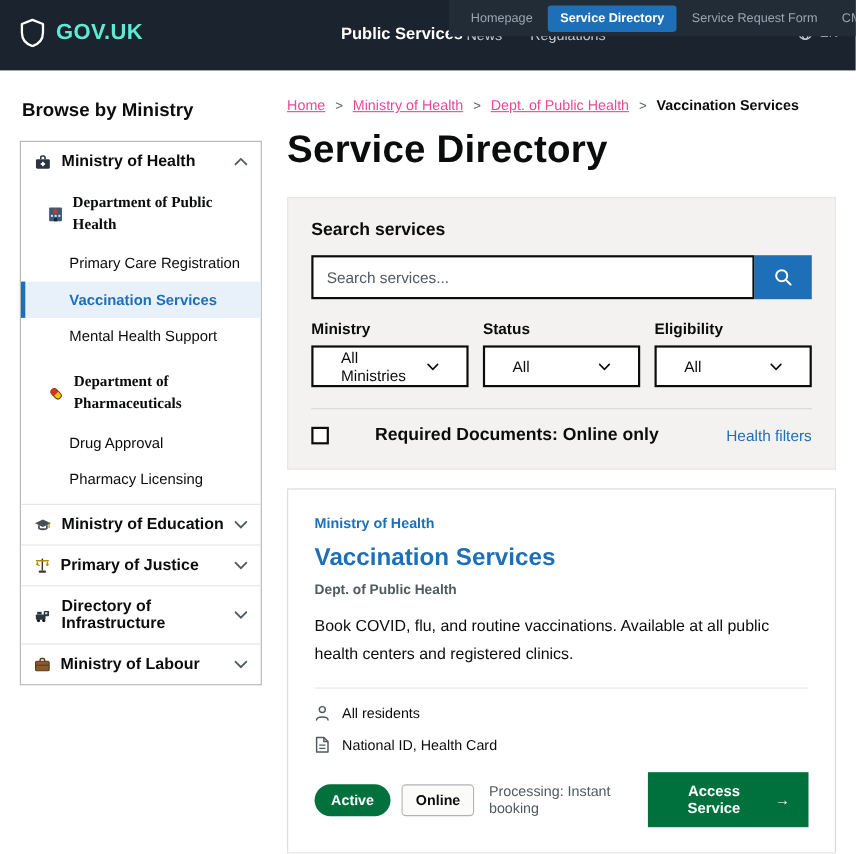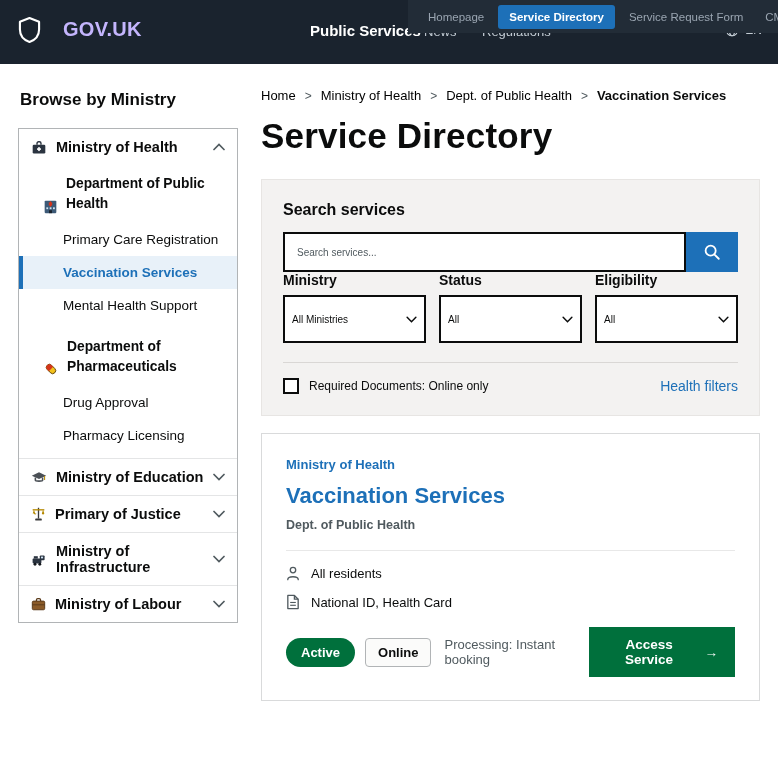--- a/index.html
+++ b/index.html
@@ -2,21 +2,21 @@
 <html><head>
 <meta charset="utf-8">
 <style>
   * { margin:0; padding:0; box-sizing:border-box; }
   html,body { width:778px; height:776px; overflow:hidden; background:#fff;
     font-family:"Liberation Sans", sans-serif; color:#0b0c0c; }
 
   
   .header { position:relative; height:64px; background:#1a232e; }
   .brand { position:absolute; left:18px; top:16px; display:flex; align-items:center; gap:10px; }
-  .brand-text { color:#c4b5fd; font-size:20px; font-weight:bold; letter-spacing:.3px;margin-left:12px; }
+  .brand-text { color:#5eead4; font-size:20px; font-weight:bold; letter-spacing:.3px; }
   .site-label { position:absolute; left:310px; top:22px; color:#fff; font-size:15px; font-weight:bold; }
   .hdr-nav-item { position:absolute; top:24px; color:#c3ccd4; font-size:13px; cursor:pointer; }
   .hdr-nav-news { left:424px; }
   .hdr-nav-reg  { left:482px; }
   .lang { position:absolute; right:16px; top:23px; display:flex; align-items:center; gap:6px;
           color:#c3ccd4; font-size:12px; cursor:pointer; }
 
   .app-nav { position:absolute; top:0; right:0; width:370px; height:33px; background:#222c37;
              display:flex; align-items:center; gap:6px; padding:0 12px; z-index:5; }
   .app-nav-item { color:#9aa5b1; font-size:11.5px; padding:5px 8px; white-space:nowrap; cursor:pointer; }
@@ -27,53 +27,53 @@
   .sidebar { flex:0 0 220px; }
   .main { margin-left:23px; width:499px; }
 
   
   .sidebar h2 { font-size:17px; font-weight:bold; margin:2px 0 18px 2px; }
   .tree { border:1px solid #b1b4b6; background:#fff; }
   .ministry-row { display:flex; align-items:center; gap:9px; padding:10px 12px;
       font-size:14.5px; font-weight:bold; cursor:pointer; border-top:1px solid #e4e5e6; }
   .ministry-row:first-child { border-top:none; }
   .ministry-row .chev { margin-left:auto; display:flex; }
-  .dept-row { display:flex; align-items:flex-end; gap:8px; padding:9px 10px 9px 24px;
-      font-size:13.8px; font-weight:bold; line-height:1.45; cursor:pointer; }
+  .dept-row { display:flex; align-items:center; gap:8px; padding:9px 10px 9px 24px;
+      font-size:13.8px; font-weight:bold; line-height:1.45; cursor:pointer;font-family:Liberation Serif, serif; }
   .dept-row .ico { flex:0 0 auto; margin-top:1px; }
   .svc-row { padding:9px 10px 9px 44px; font-size:13.5px; cursor:pointer; }
   .svc-row.active { background:#e8f1f9; border-left:4px solid #1d70b8; padding-left:40px;
       color:#1d70b8; font-weight:bold; }
   .tree-gap { height:6px; }
 
   
   .breadcrumb { display:flex; align-items:center; gap:9px; font-size:13px; flex-wrap:nowrap; }
-  .breadcrumb a { color:#000000; cursor:pointer; }
+  .breadcrumb a { color:#ec4899; text-decoration:underline; cursor:pointer; }
   .crumb-sep { color:#505a5f; font-size:12px; }
   .crumb-current { font-weight:bold; }
   h1.page-title { font-size:35px; font-weight:bold; margin:13px 0 23px; letter-spacing:.2px; }
 
   
   .panel { background:#f3f2f1; border:1px solid #e7e5e3; padding:21px; }
   .panel h3 { font-size:16px; font-weight:bold; margin-bottom:13px; }
   .search-row { display:flex; }
-  .search-input { flex:1; height:40px; border:2px solid #0b0c0c; padding:0 12px; font-size:10px;
+  .search-input { flex:1; height:40px; border:2px solid #0b0c0c; padding:0 12px; font-size:14px;
       font-family:"Liberation Sans",sans-serif; background:#fff; outline:none; }
   .search-input::placeholder { color:#505a5f; }
   .search-btn { width:52px; height:40px; background:#1d70b8; border:none; cursor:pointer;
       display:flex; align-items:center; justify-content:center; }
-  .filters { display:grid; grid-template-columns:1fr 1fr 1fr; gap:13px; }
+  .filters { display:grid; grid-template-columns:1fr 1fr 1fr; gap:13px; margin-top:19px; }
   .filter label { display:block; font-size:14px; font-weight:bold; margin-bottom:7px; }
-  .select { height:48px; border:2px solid #0b0c0c; background:#fff; display:flex; align-items:center;
-      justify-content:space-between; padding:0 7px; font-size:10px; cursor:pointer; }
+  .select { height:38px; border:2px solid #0b0c0c; background:#fff; display:flex; align-items:center;
+      justify-content:space-between; padding:0 25px; font-size:14px; cursor:pointer; }
   .panel-divider { border:none; border-top:1px solid #d9d7d5; margin:19px 0 15px; }
   .panel-bottom { display:flex; align-items:center; justify-content:space-between; }
   .check-wrap { display:flex; align-items:center; gap:10px; }
   .checkbox { width:16px; height:16px; border:2px solid #0b0c0c; background:#fff; cursor:pointer; }
-  .check-label { font-size:12px; font-weight:normal; }
+  .check-label { font-size:16px; font-weight:bold;margin-left:32px; }
   .clear-link { color:#1d70b8; font-size:14px; text-decoration:none; cursor:pointer; }
 
   
   .showing { margin:25px 0 0; font-size:16px; }
   .card { margin-top:17px; border:1px solid #d9dadb; padding:23px 24px; background:#fff; }
   .card-ministry { color:#1d70b8; font-size:13px; font-weight:bold; margin-bottom:11px; }
   .card-title { color:#1d70b8; font-size:22px; font-weight:bold; margin-bottom:9px; cursor:pointer; }
   .card-dept { color:#505a5f; font-size:12.5px; font-weight:bold; margin-bottom:15px; }
   .card-desc { font-size:14.5px; line-height:1.7; max-width:465px; }
   .card-divider { border:none; border-top:1px solid #e8e8e8; margin:18px 0 15px; }
@@ -225,21 +225,21 @@
         <span style="display:flex;">
           <svg width="16" height="14" viewBox="0 0 20 17">
               <rect x="2" y="8" width="11" height="6" rx="1" fill="#2b3440"></rect>
               <rect x="11" y="4" width="6" height="6" rx="1" fill="#2b3440"></rect>
               <rect x="12.5" y="5.5" width="2.6" height="2.2" fill="#cfe3f5"></rect>
               <rect x="3.5" y="5" width="5" height="3" fill="#2b3440"></rect>
               <circle cx="5" cy="15" r="1.8" fill="#14181d"></circle>
               <circle cx="11" cy="15" r="1.8" fill="#14181d"></circle>
             </svg>
         </span>
-        <span>Ministry of Infrastructure</span>
+        <span>Directory of Infrastructure</span>
         <span class="chev">
           <svg width="12" height="8" viewBox="0 0 12 8">
               <path d="M1 1.5 L6 6.5 L11 1.5" fill="none" stroke="#505a5f" stroke-width="1.7" stroke-linecap="round"></path>
             </svg>
         </span>
       </div>
 
       <div class="ministry-row">
         <span style="display:flex;">
           <svg width="15" height="14" viewBox="0 0 18 17">
@@ -332,20 +332,21 @@
         </div>
         <a class="clear-link">Health filters</a>
       </div>
     </div>
 
 
     <div class="card">
       <div class="card-ministry">Ministry of Health</div>
       <div class="card-title">Vaccination Services</div>
       <div class="card-dept">Dept. of Public Health</div>
+      <div class="card-desc">Book COVID, flu, and routine vaccinations. Available at all public health centers and registered clinics.</div>
 
       <hr class="card-divider">
 
       <div class="meta-row">
         <span style="display:flex;">
           <svg width="14" height="15" viewBox="0 0 16 17">
               <circle cx="8" cy="4.6" r="3.1" fill="none" stroke="#505a5f" stroke-width="1.5"></circle>
               <path d="M2 15.5 c0-4.4 12-4.4 12 0" fill="none" stroke="#505a5f" stroke-width="1.5" stroke-linecap="round"></path>
             </svg>
         </span>

